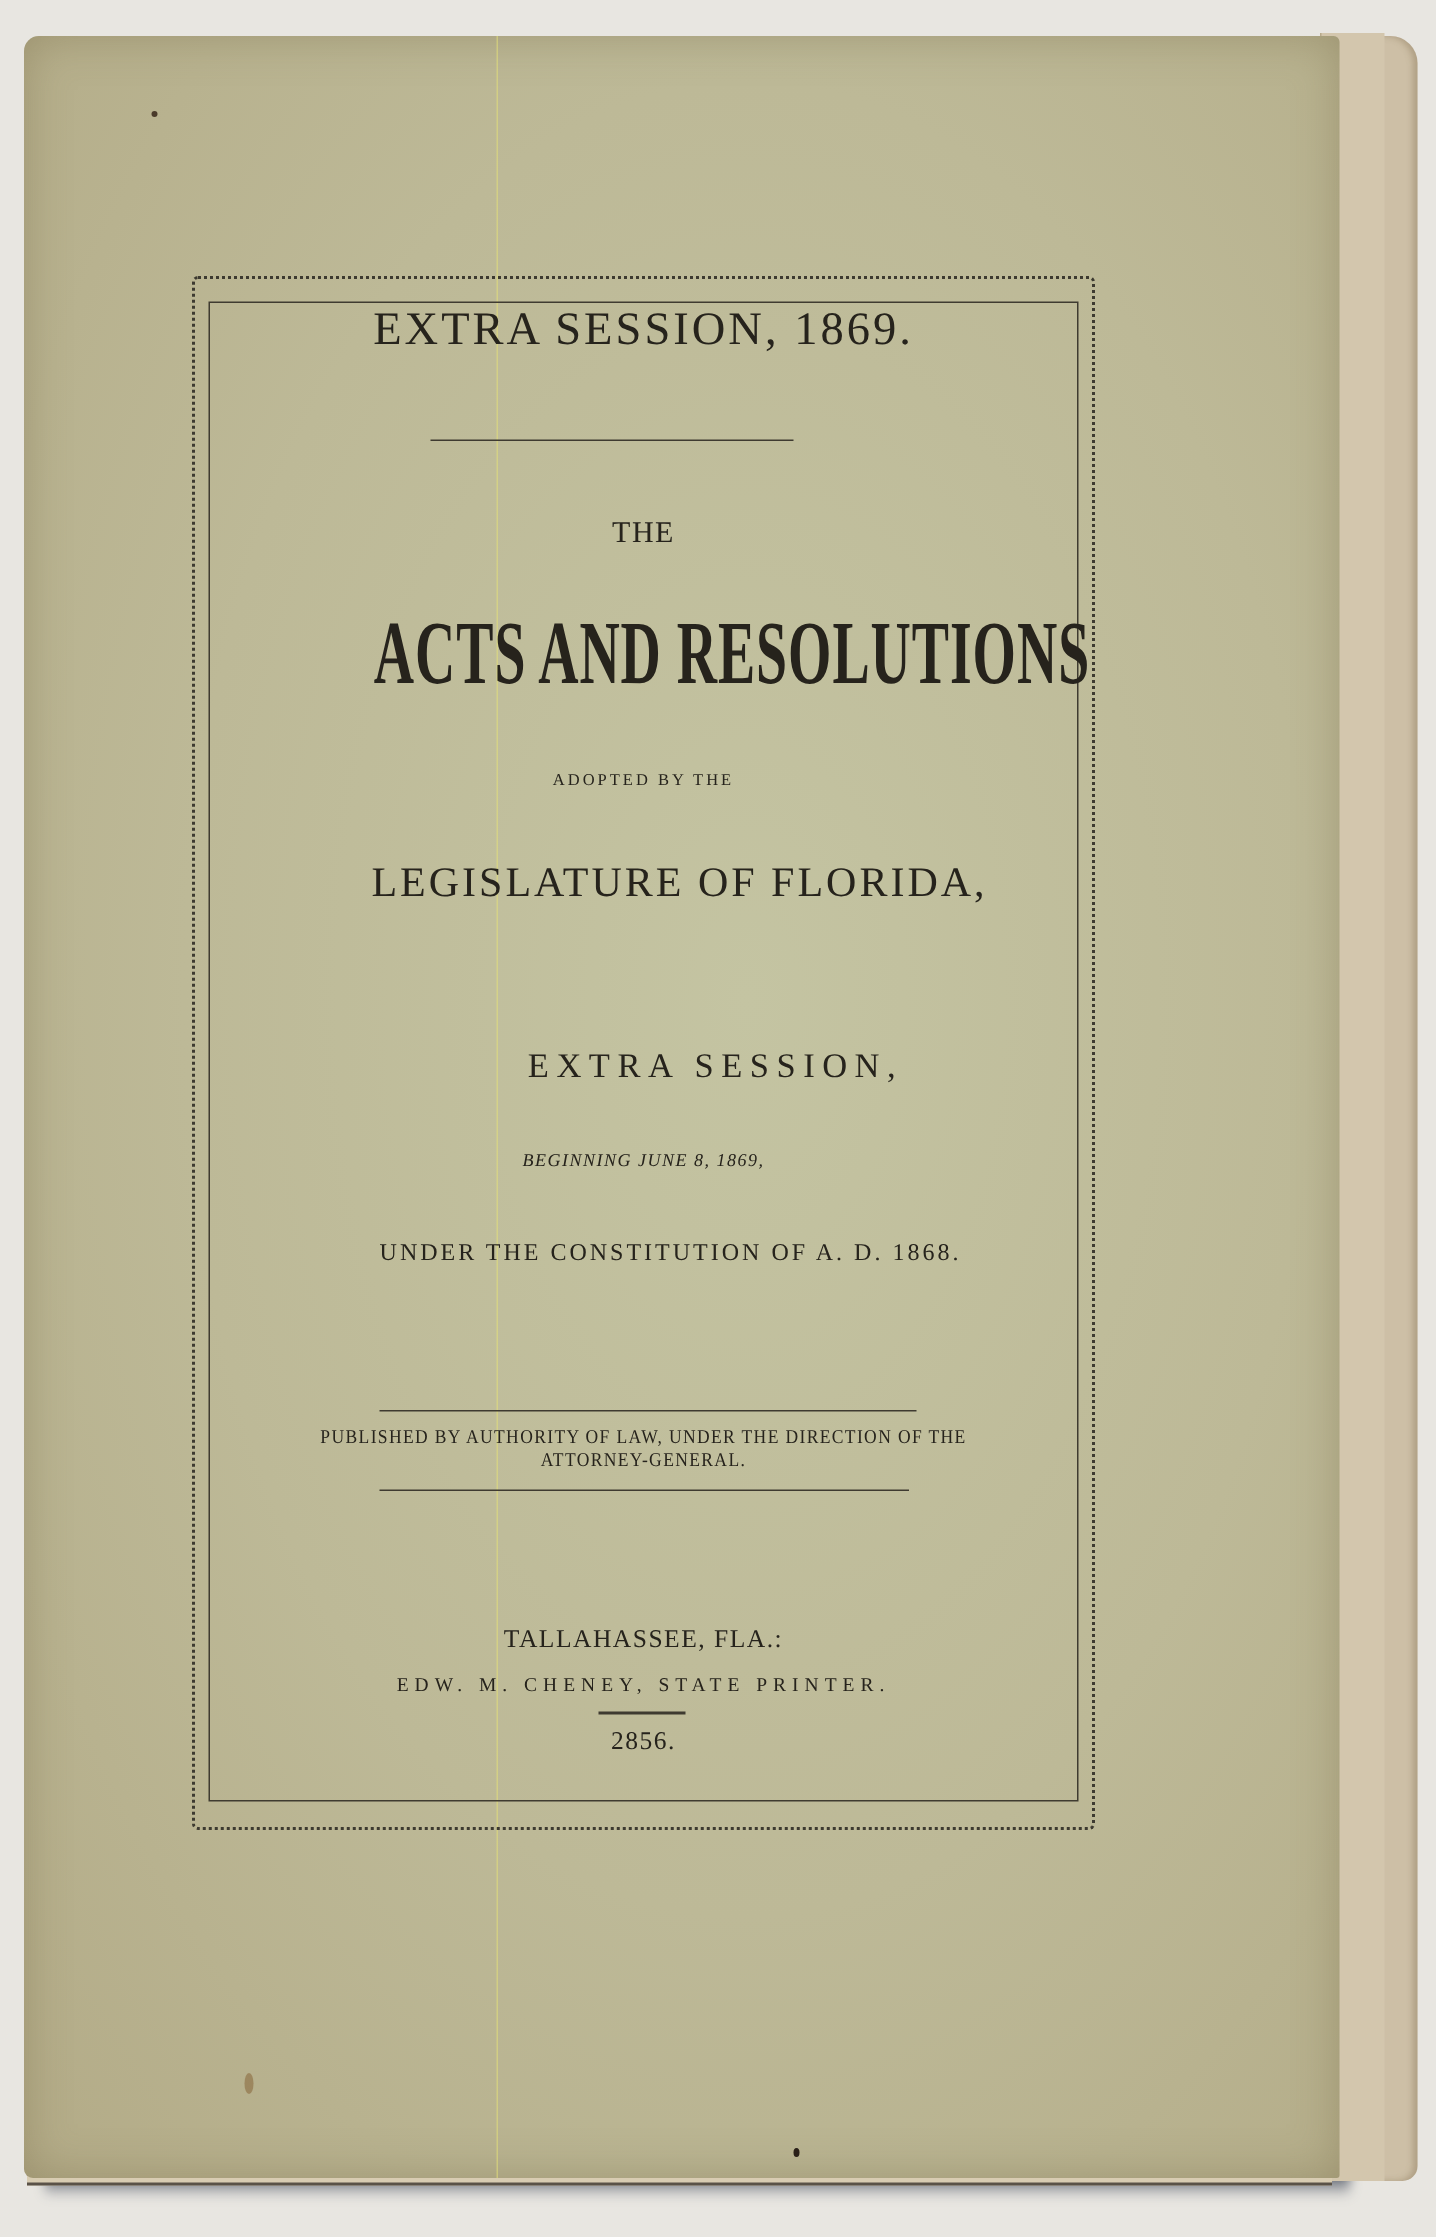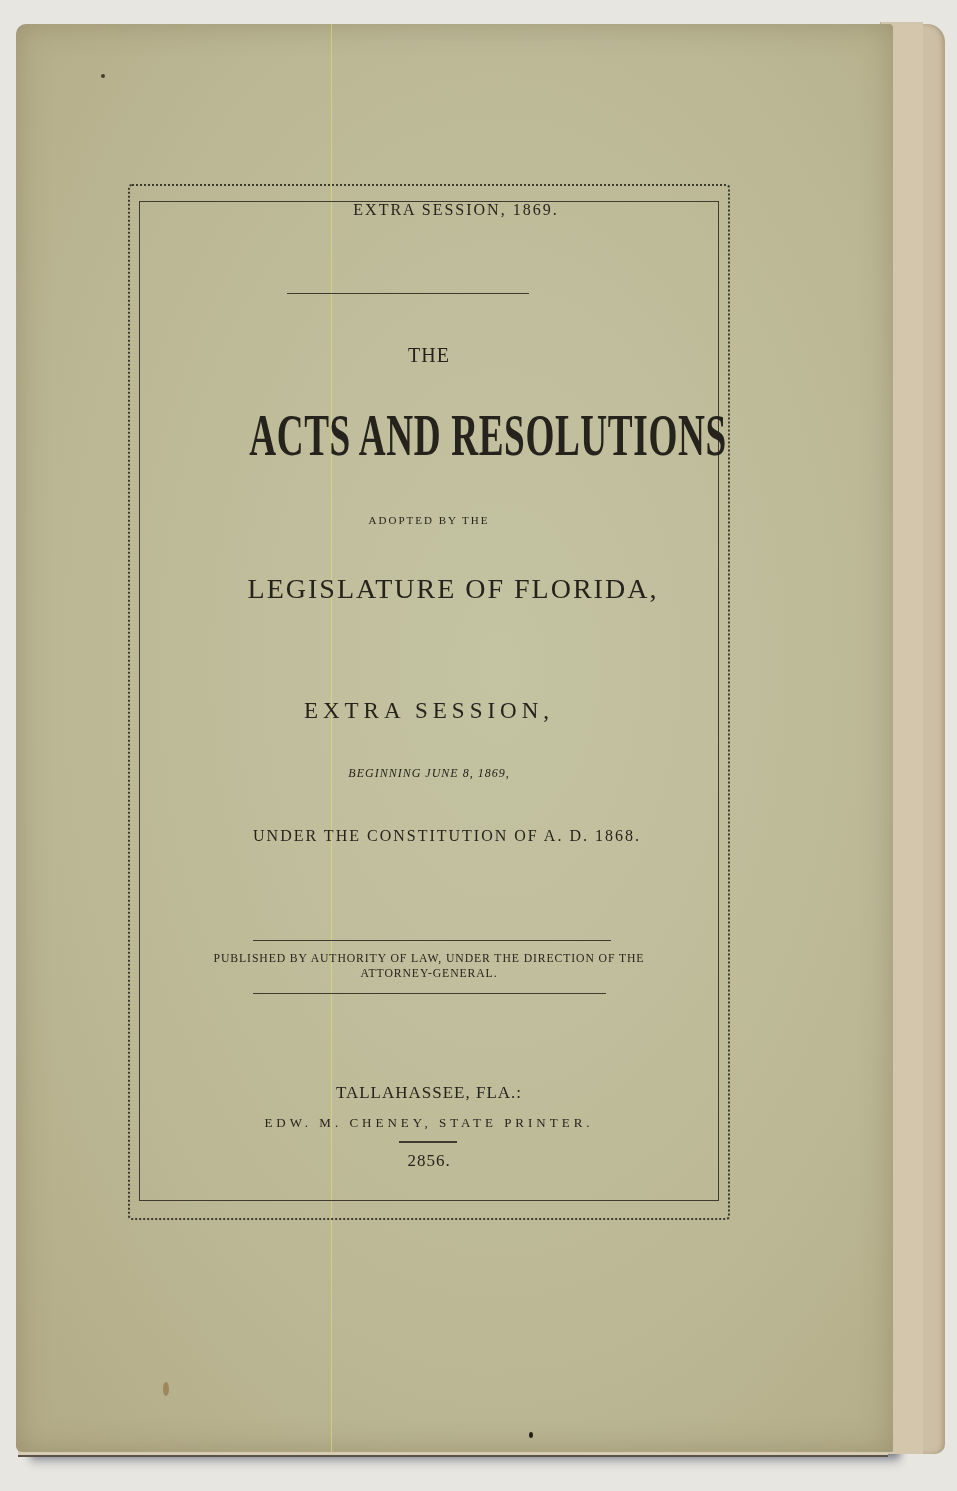--- a/index.html
+++ b/index.html
@@ -42,31 +42,31 @@
   }
   .frame-inner {
     position:absolute; left:139px; top:201px; width:578px; height:998px;
     border:1px solid #3f3b30;
   }
   .content {
     position:absolute; left:139px; top:201px; width:580px; height:998px;
     color:#26231c; text-align:center;
   }
   .line { position:absolute; left:0; width:100%; text-align:center; white-space:nowrap; }
-  .session-header { top:0; font-size:16px; letter-spacing:2px;padding-left:27px; }
+  .session-header { top:0; font-size:31px; letter-spacing:2px; }
   .rule { position:absolute; height:1px; background:#3e3a30; }
   .the { font-size:20px; letter-spacing:1px; }
   .acts {
     font-size:60px; font-weight:bold; letter-spacing:1px;
     transform:scaleX(0.62); transform-origin:center;
     font-family:"Liberation Serif", serif;
   }
   .small-caps { font-size:11px; letter-spacing:2px; }
   .legislature { font-size:28px; letter-spacing:2px;margin-left:24px; }
-  .extra-session { font-size:23px; letter-spacing:5px; }
+  .extra-session { font-size:23px; letter-spacing:5px;padding-left:48px; }
   .beginning { font-size:12px; letter-spacing:1px;font-style:italic; }
   .constitution { font-size:16px; letter-spacing:2px; }
   .published { font-size:13px; letter-spacing:1px; line-height:15px; transform:scaleX(0.9); }
   .tallahassee { font-size:17px; letter-spacing:1px; }
   .printer { font-size:13px; letter-spacing:4px; }
   .year { font-size:17px; letter-spacing:1px; }
   .stain { position:absolute; border-radius:50%; }
 </style>
 </head>
 <body>

